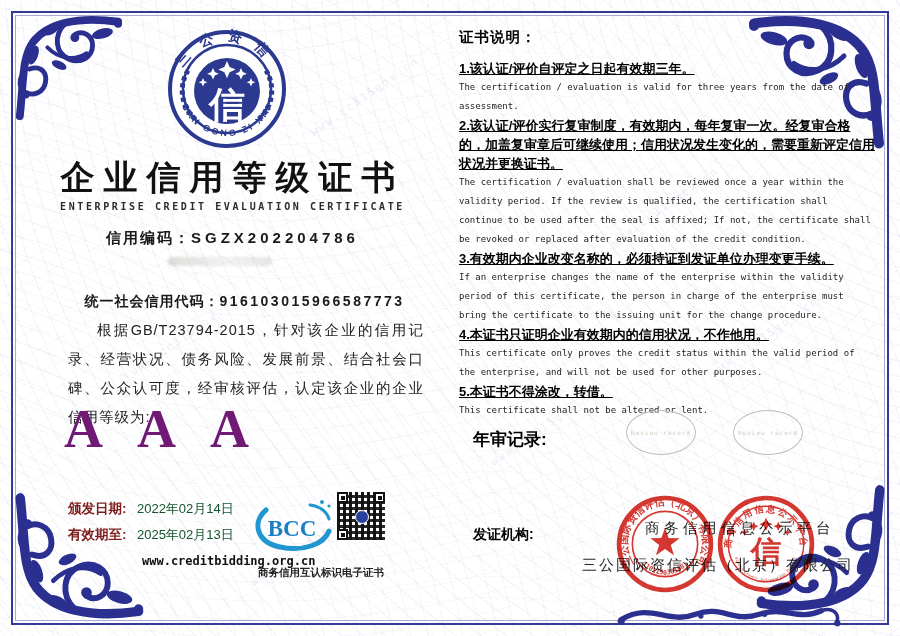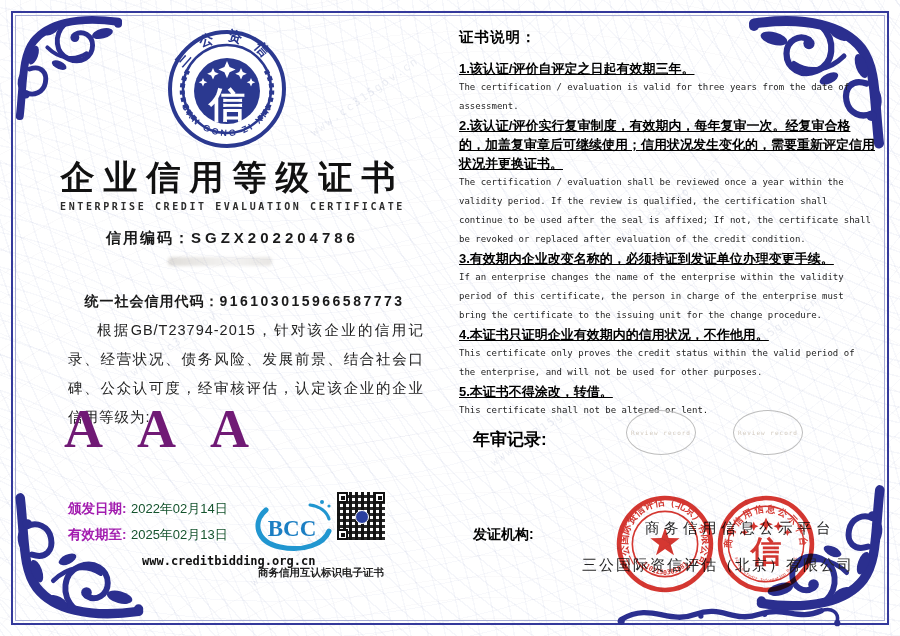--- a/index.html
+++ b/index.html
@@ -54,21 +54,21 @@
   .uscc-line .lbl{font-size:14px;letter-spacing:1px;margin-left:24px;}
   .uscc-line .val{font-size:14px;letter-spacing:2.5px;}
   .statement{position:absolute;left:68px;top:316px;width:356px;font-size:14.5px;line-height:29px;
     letter-spacing:1px;font-weight:500;color:#222;text-indent:2em;text-align:justify;}
   .grade{position:absolute;left:30px;top:398px;width:405px;text-align:left;
     font-family:"Liberation Serif","DejaVu Serif",serif;font-weight:bold;font-size:54px;
     color:#701a75;letter-spacing:34px;text-indent:34px;line-height:62px;}
 
   .meta{position:absolute;left:68px;top:499px;width:230px;}
   .meta .row{height:26px;white-space:nowrap;}
-  .meta .lbl{font-size:13.5px;font-weight:bold;color:#a21caf;}
+  .meta .lbl{font-size:13.5px;font-weight:bold;color:#7f1d1d;margin-right:6px;}
   .meta .val{font-size:13px;color:#14532d;}
   .meta .url{font-family:"DejaVu Sans Mono",monospace;font-size:12px;font-weight:bold;color:#111;}
   .meta .row.url2{padding-left:74px;height:22px;}
 
   .bcc{position:absolute;left:250px;top:498px;width:84px;height:56px;}
   .mark-label{position:absolute;font-size:10.5px;color:#222;font-weight:700;text-align:center;}
   .mark-label.bcc-l{left:240px;top:566px;width:120px;}
   .mark-label.qr-l{left:329px;top:566px;width:68px;}
 
   .qr{position:absolute;left:337px;top:492px;width:48px;height:48px;background:

